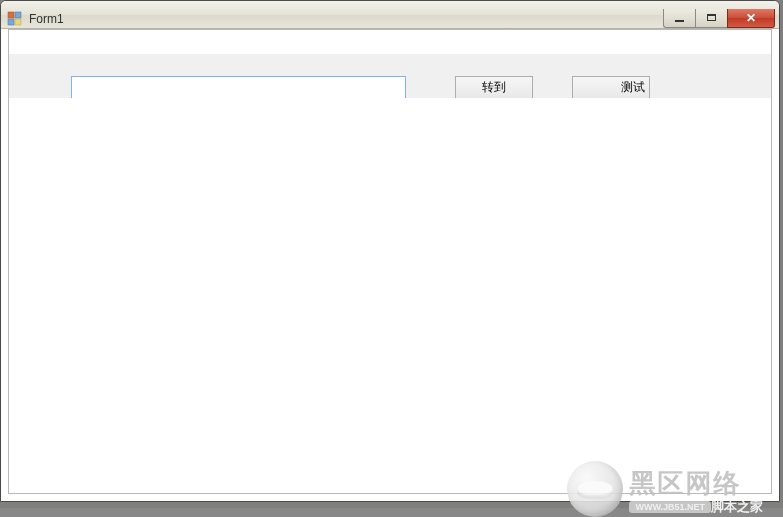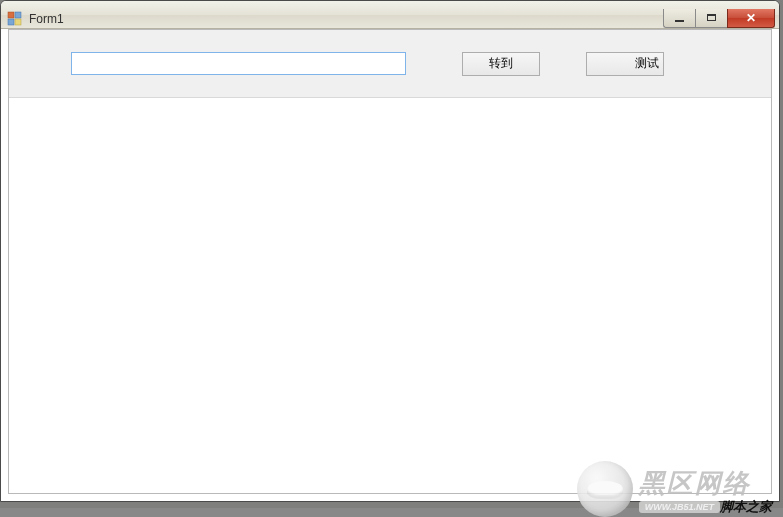--- a/index.html
+++ b/index.html
@@ -97,21 +97,22 @@
       background: #fff;
       border: 1px solid #b9b9b9;
     }
     .toolbar-panel {
       height: 68px;
       background: #f0f0f0;
       border-bottom: 1px solid #d9d9d9;
       display: flex;
       align-items: center;
       padding: 0 0 0 62px;
-      gap: 16px;
+      gap: 9px;
+      margin-top: 24px;
     }
     .address-input {
       width: 335px;
       height: 23px;
       border: 1px solid #7eb4ea;
       background: #fff;
       padding: 0 4px;
       font-family: inherit;
       font-size: 12px;
       outline: none;
@@ -129,27 +130,26 @@
     .btn-test { margin-left: 30px; padding-left: 44px; }
     .content-area {
       position: absolute;
       top: 68px; left: 0; right: 0; bottom: 0;
       background: #fff;
     }
 
     
     .watermark {
       position: absolute;
-      right: 11px;
+      right: 20px;
       bottom: 0;
       display: flex;
       align-items: flex-end;
       opacity: 0.88;
       pointer-events: none;
-      font-style: italic;
     }
     .wm-circle {
       width: 56px; height: 56px;
       border-radius: 50%;
       background: radial-gradient(circle at 35% 30%, #f9f9f9 0%, #e2e2e2 60%, #cfcfcf 100%);
       display: flex;
       align-items: center;
       justify-content: center;
       margin-right: 6px;
       box-shadow: inset -3px -3px 6px rgba(0,0,0,0.15);
@@ -165,21 +165,21 @@
       font-size: 26px;
       font-weight: bold;
       color: #bfbfbf;
       letter-spacing: 2px;
       line-height: 1;
       white-space: nowrap;
     }
     .wm-sub-row { display: flex; align-items: center; margin-top: 2px;}
     .wm-sub {
       font-size: 13px;
-      color: #000000;
+      color: #ffffff;
       font-weight: bold;
       letter-spacing: 0;
     }
     .wm-url {
       background: #d0d0d0;
       color: #fff;
       font-size: 9px;
       padding: 1px 6px;
       border-radius: 3px;
       font-weight: bold;

